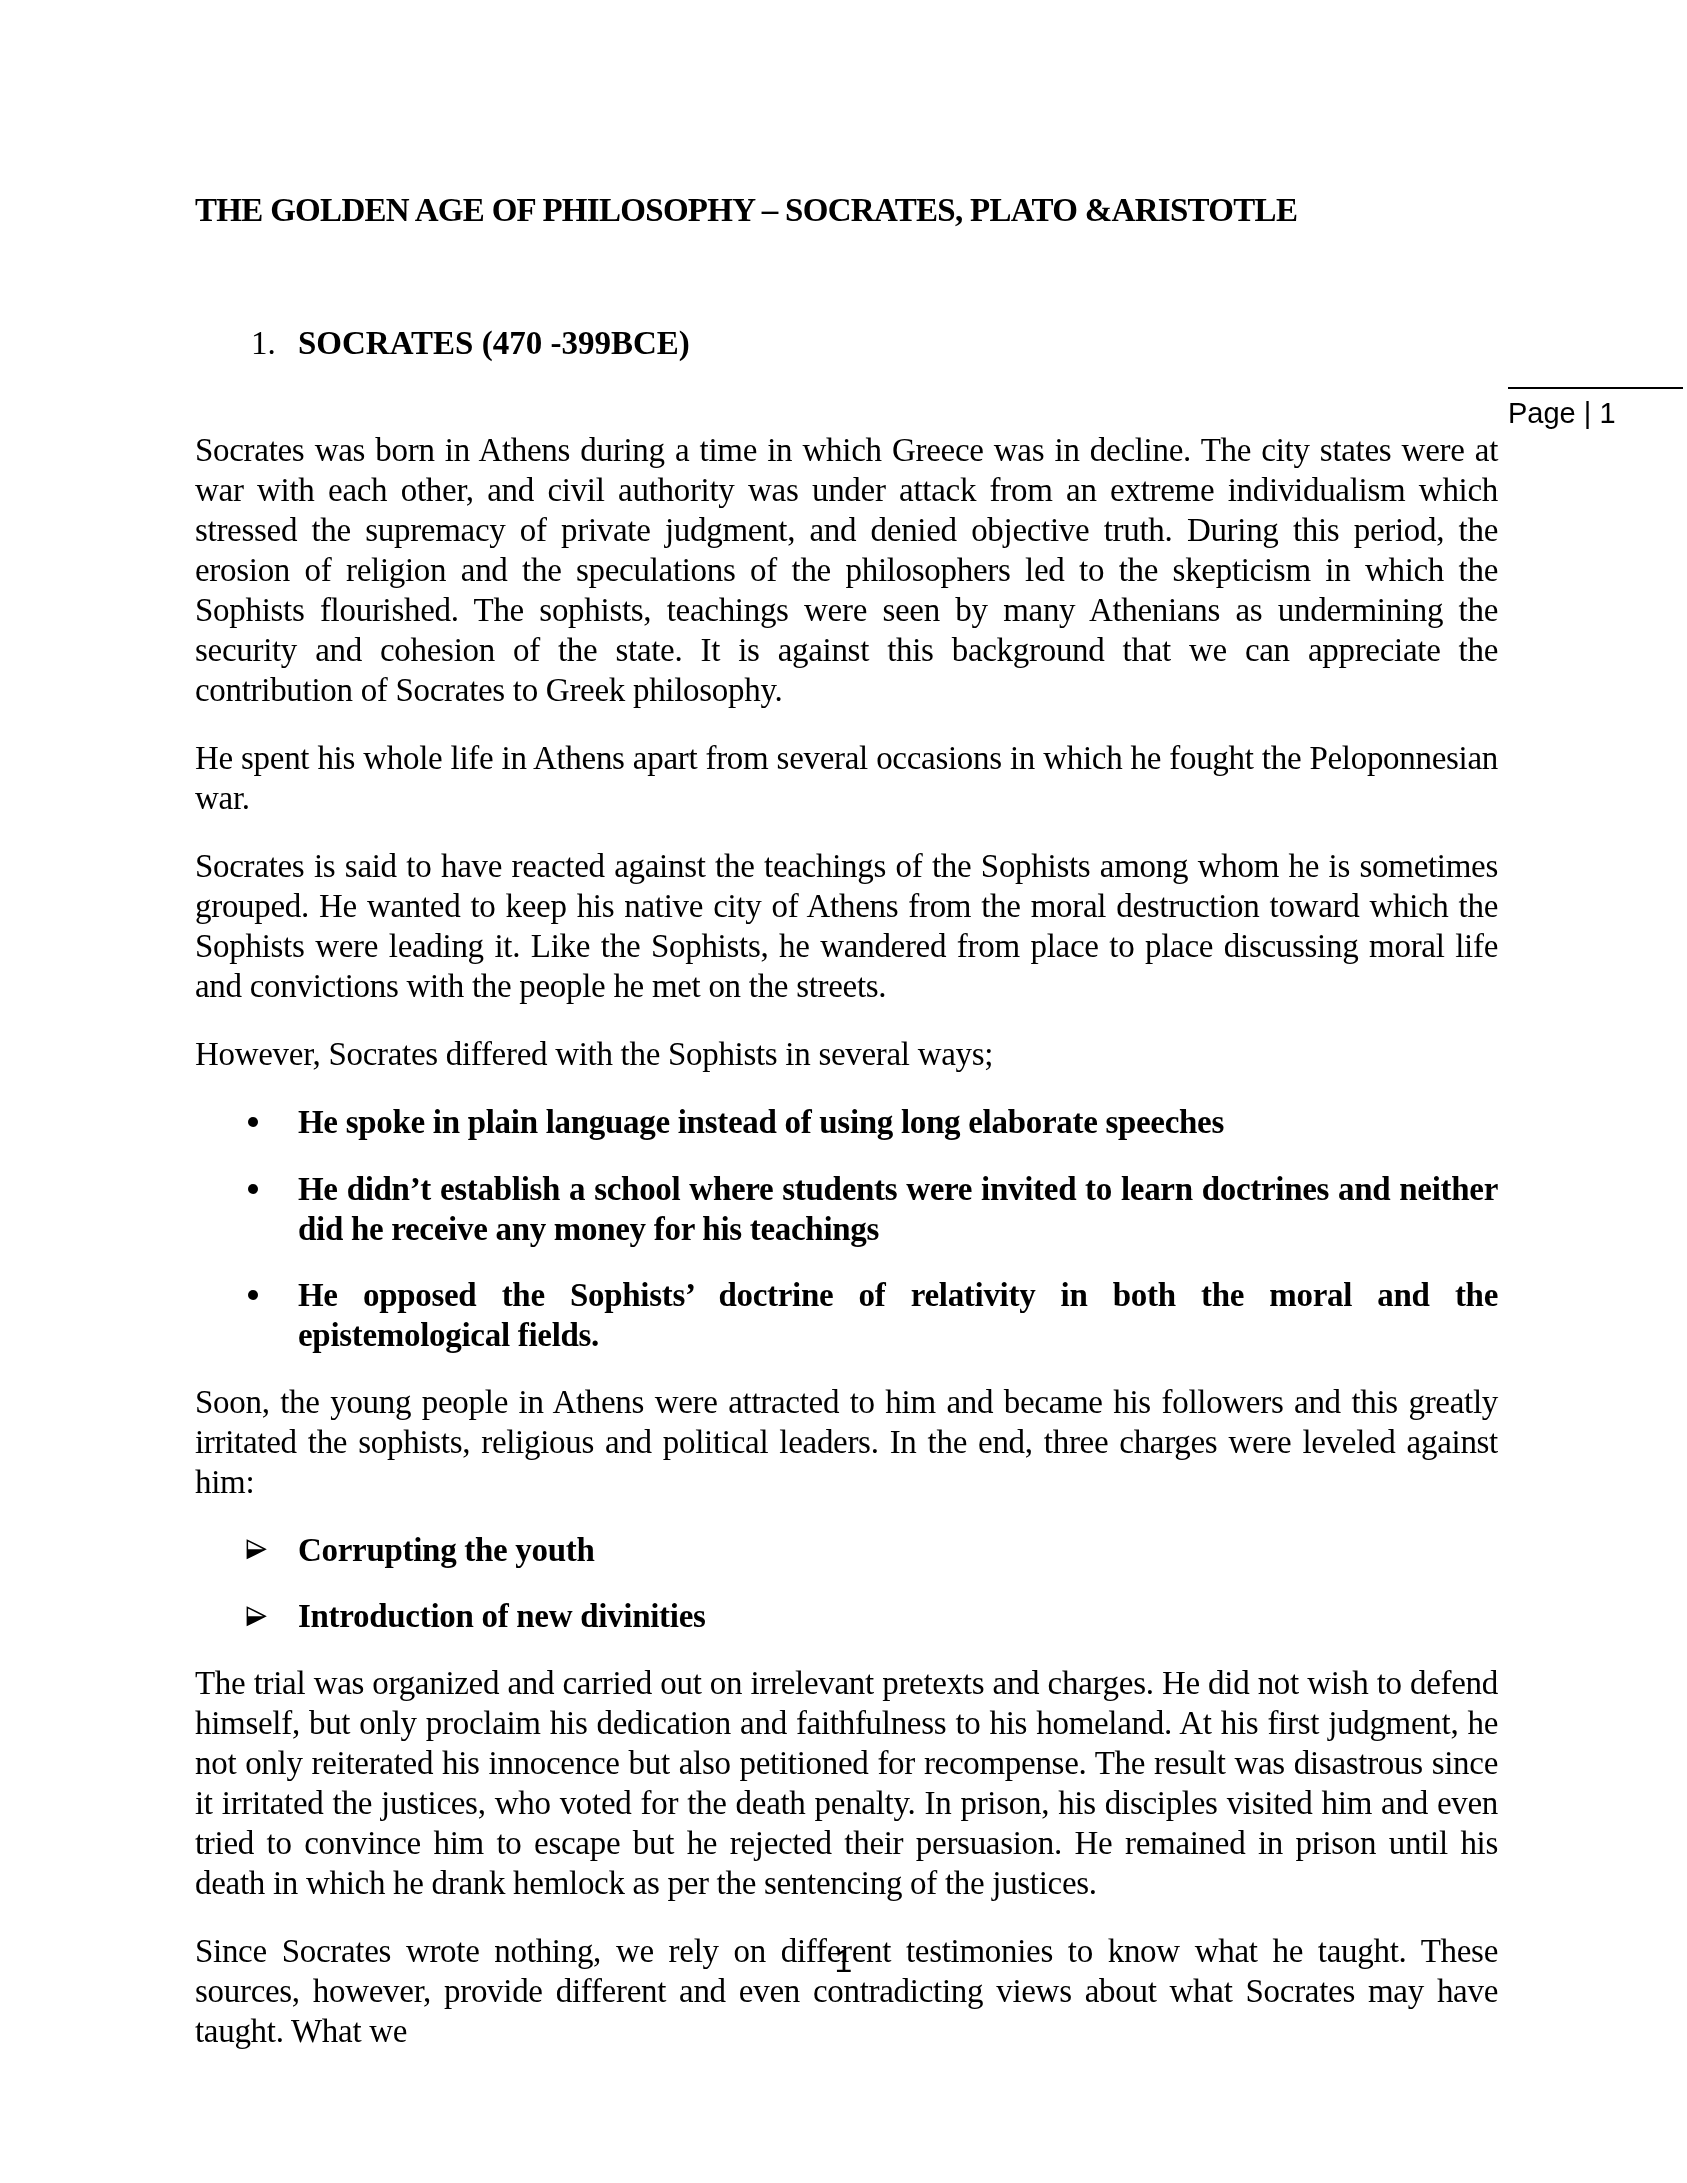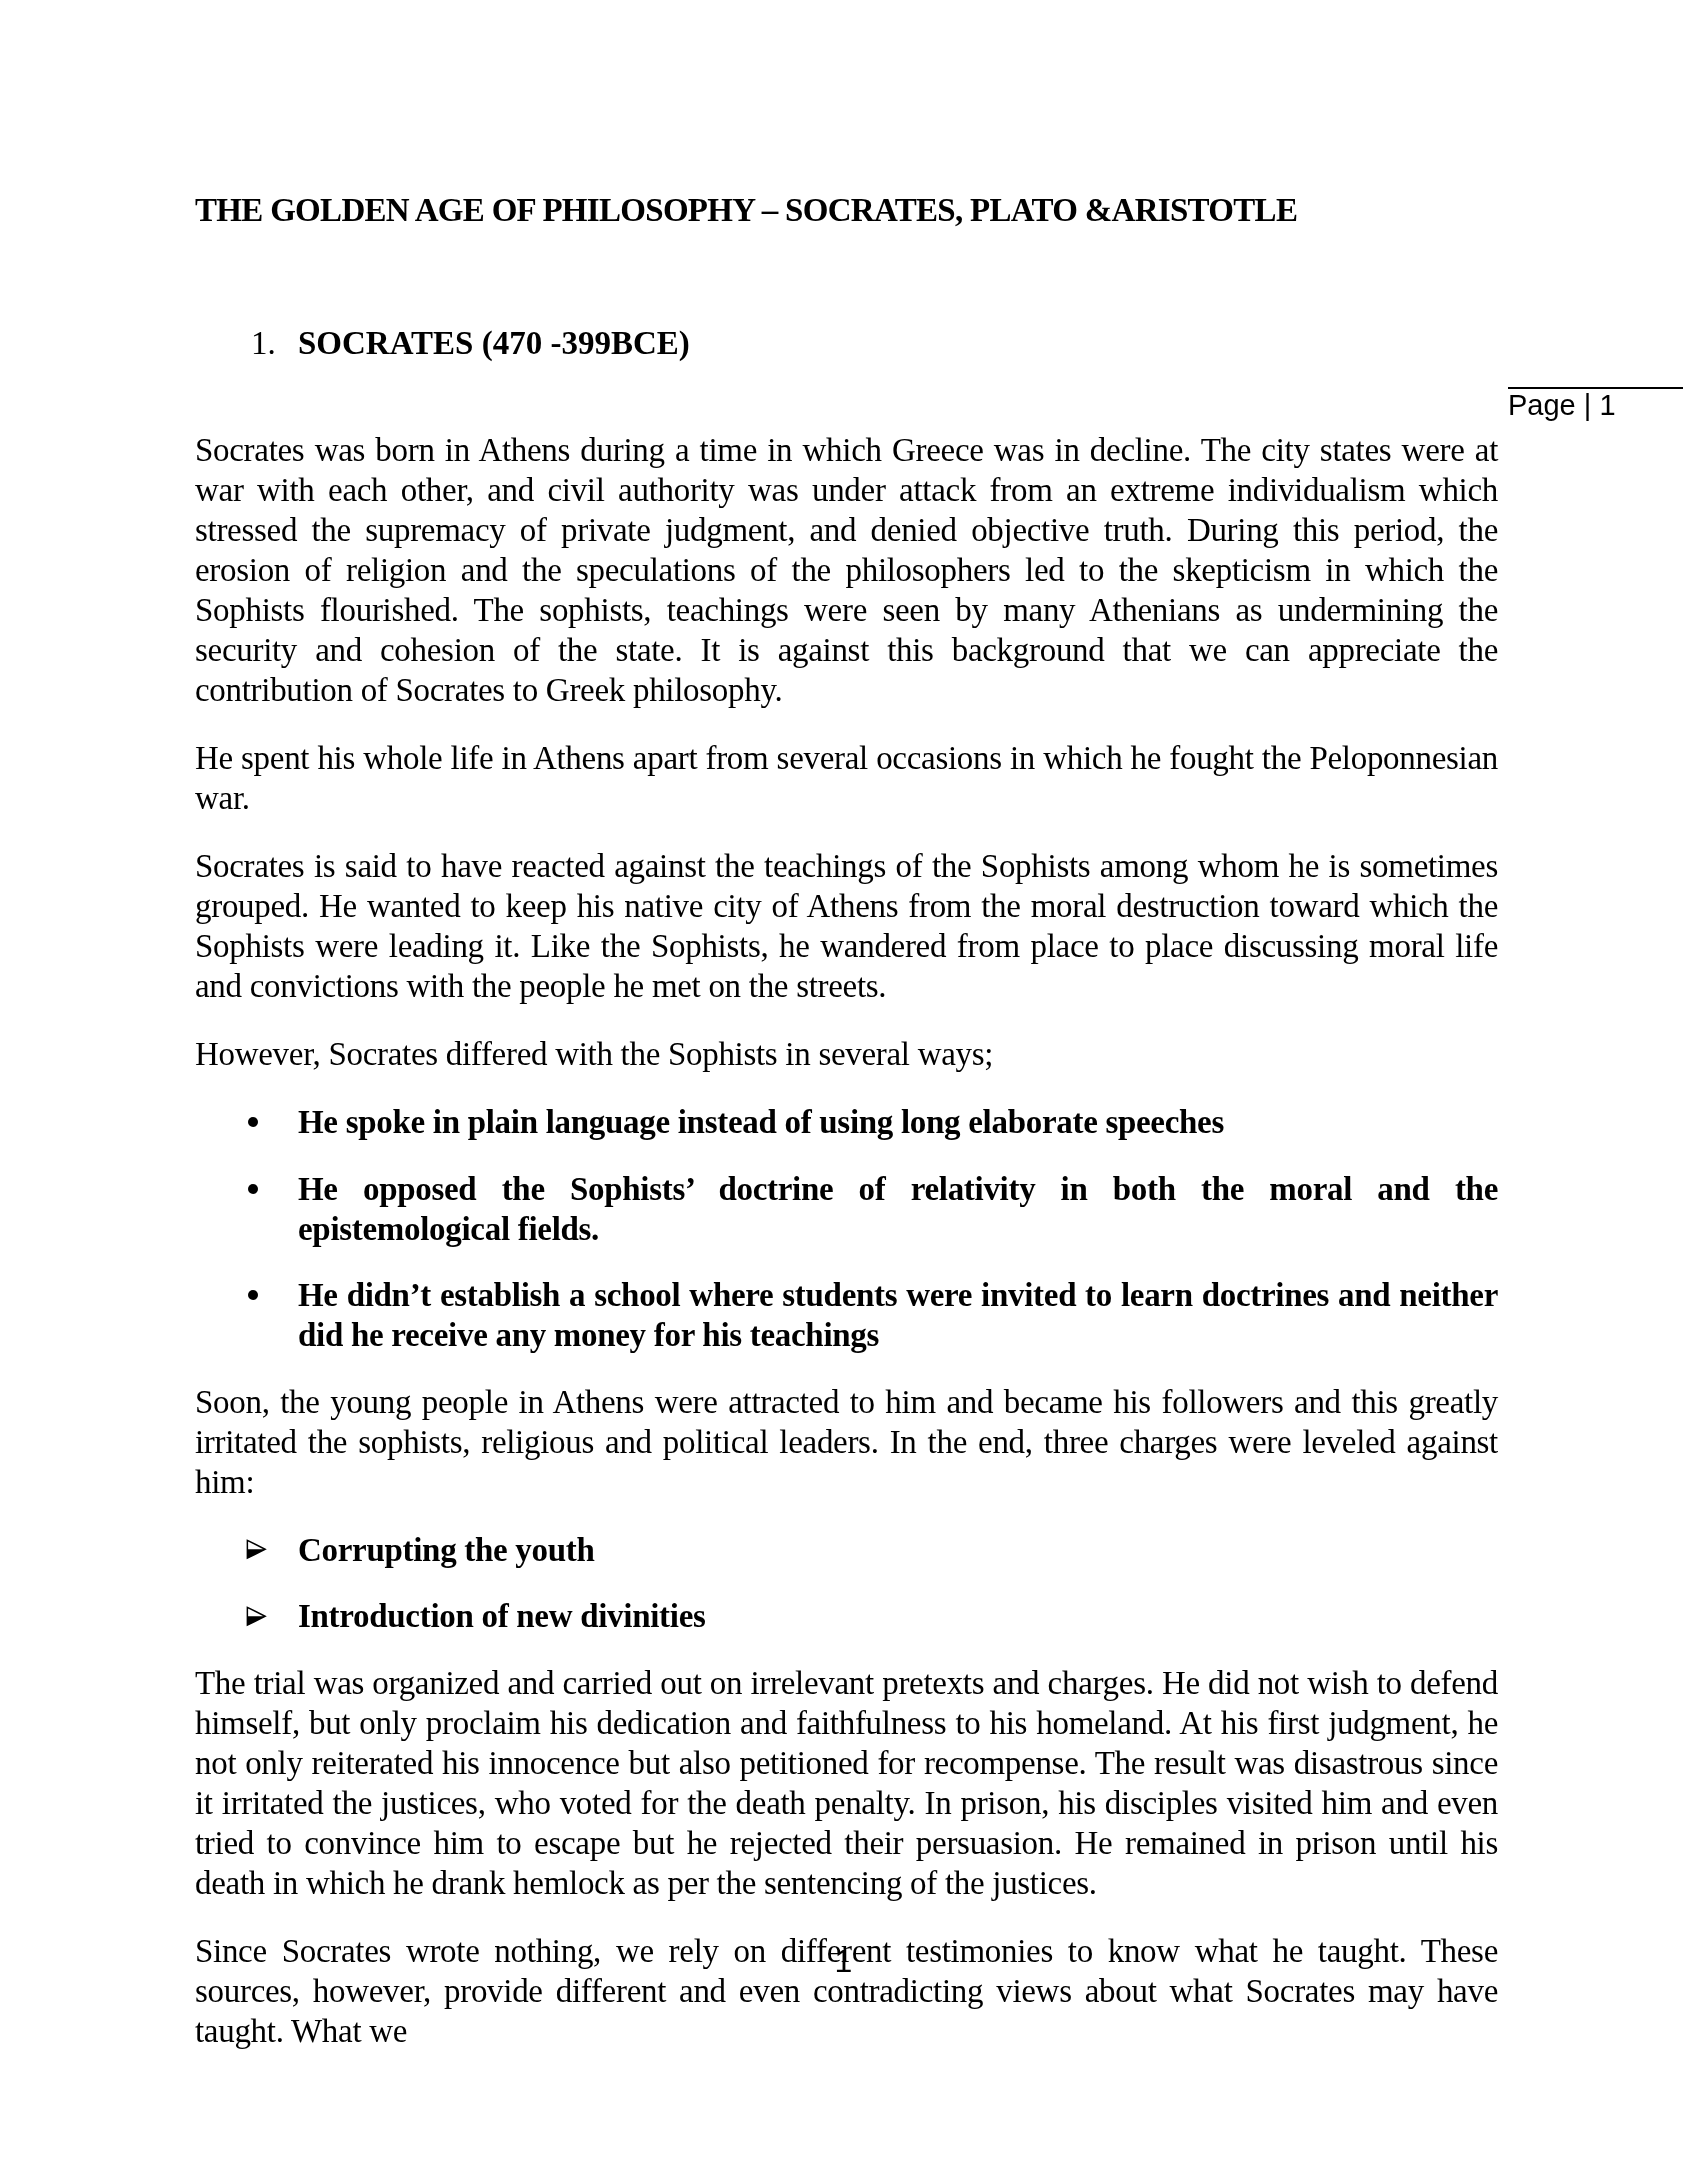--- a/index.html
+++ b/index.html
@@ -79,20 +79,21 @@
     top: 8.6px;
     width: 22.5px;
     height: 22.5px;
   }
   .page-marker {
     position: absolute;
     left: 1508px;
     top: 387px;
     width: 175px;
     border-top: 2px solid #000000;
+    padding-top: 8px;
     font-family: "Liberation Sans", "DejaVu Sans", sans-serif;
     font-size: 29px;
     line-height: 33px;
     text-align: left;
   }
   .footer-page-number {
     position: absolute;
     left: 0;
     top: 1944px;
     width: 1687px;
@@ -126,25 +127,25 @@
 
     <p class="body-para no-justify">However, Socrates differed with the Sophists in several ways;</p>
 
     <div class="bullet-list">
       <div class="bullet-item">
         <span class="round-bullet"></span>
         <span>He spoke in plain language instead of using long elaborate speeches</span>
       </div>
       <div class="bullet-item">
         <span class="round-bullet"></span>
-        <span>He opposed the Sophists’ doctrine of relativity in both the moral and the epistemological fields.</span>
+        <span>He didn’t establish a school where students were invited to learn doctrines and neither did he receive any money for his teachings</span>
       </div>
       <div class="bullet-item">
         <span class="round-bullet"></span>
-        <span>He didn’t establish a school where students were invited to learn doctrines and neither did he receive any money for his teachings</span>
+        <span>He opposed the Sophists’ doctrine of relativity in both the moral and the epistemological fields.</span>
       </div>
     </div>
 
     <p class="body-para">Soon, the young people in Athens were attracted to him and became his followers and this greatly irritated the sophists, religious and political leaders. In the end, three charges were leveled against him:</p>
 
     <div class="charges-list">
       <div class="charge-item">
         <svg class="arrow-bullet" viewBox="0 0 38 38">
           <polygon points="4,4 34,19 4,34" fill="#ffffff" stroke="#000000" stroke-width="2.5"></polygon>
           <polygon points="4,19 34,19 4,34" fill="#000000"></polygon>

